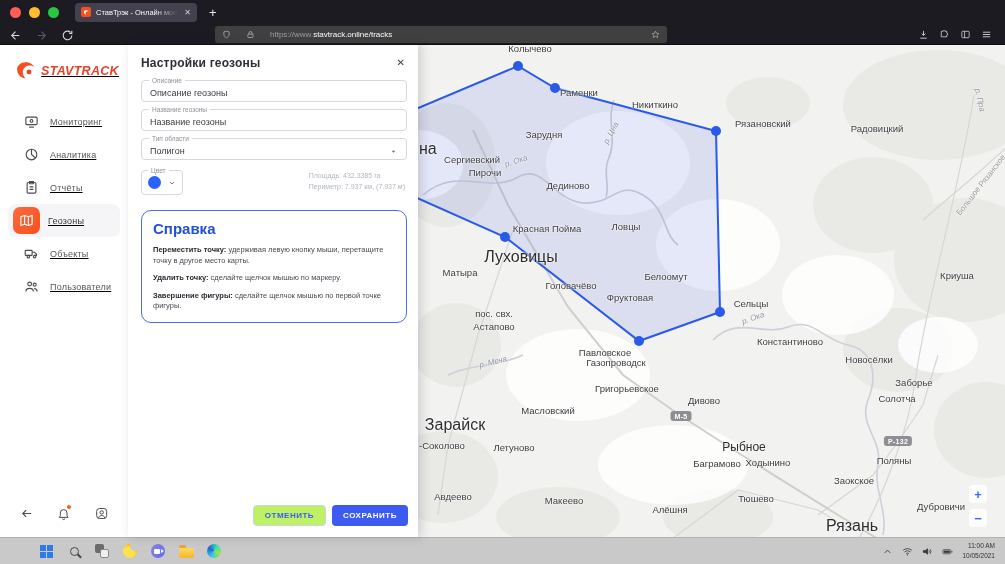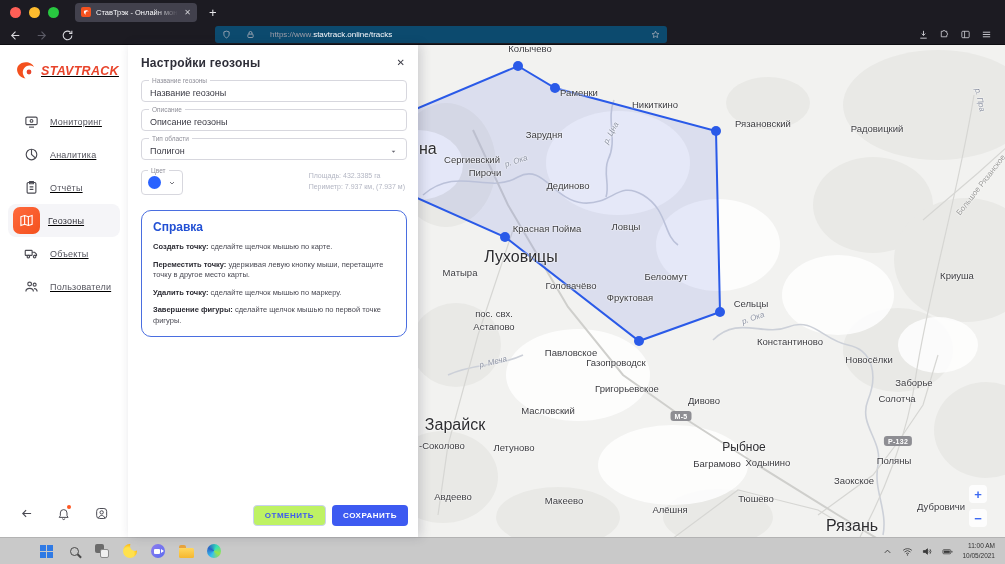--- a/index.html
+++ b/index.html
@@ -21,21 +21,21 @@
                -webkit-mask-image:linear-gradient(90deg,#000 72%,transparent);
                mask-image:linear-gradient(90deg,#000 72%,transparent); }
   .tab-close { font-size:8px; color:#cfcfd4; margin-left:auto; cursor:default; }
   .newtab { color:#e6e6ea; font-size:13px; margin-left:12px; font-weight:300; }
 
   .navbar { height:21px; background:#1c1b22; display:flex; align-items:center; padding:0 9px;
             flex:0 0 auto; border-bottom:1px solid #0d0d12; }
   .nav-ic { width:13px; height:13px; color:#d7d7dc; margin-right:13px; flex:0 0 auto; }
   .nav-ic.dim { color:#5b5b66; }
   .nav-ic svg { width:100%; height:100%; }
-  .urlbar { margin-left:128px; width:452px; height:17px; background:#0c4a6e; border-radius:3px;
+  .urlbar { margin-left:128px; width:452px; height:17px; background:#404040; border-radius:3px;
             display:flex; align-items:center; padding:0 7px; gap:15px; }
   .urlbar svg { width:9px; height:9px; color:#b6b6bf; flex:0 0 auto; }
   .url-text { font-size:8px; white-space:nowrap; }
   .url-dim { color:#9d9da8; } .url-host { color:#fbfbfe; }
   .star { margin-left:auto; }
   .chrome-right { margin-left:auto; display:flex; align-items:center; gap:10px; padding-right:4px; }
   .chrome-right svg { width:11px; height:11px; color:#d0d0d6; }
 
   
   .main { flex:1 1 auto; display:flex; min-height:0; position:relative; }
@@ -74,21 +74,21 @@
   .field .caret { margin-left:auto; width:9px; height:9px; color:#6a6a74; }
   .color-row { display:flex; align-items:flex-start; margin:10px 0 0; }
   .color-box { position:relative; border:1px solid #d7d7de; border-radius:4px; width:42px; height:25px;
                display:flex; align-items:center; justify-content:space-evenly; }
   .color-box .flabel { position:absolute; top:-4px; left:6px; background:#fff; padding:0 3px;
                        font-size:6.5px; color:#8f8f99; }
   .swatch { width:13px; height:13px; border-radius:50%; }
   .color-box svg { width:8px; height:8px; color:#55555e; }
   .metrics { margin-left:auto; font-size:7px; color:#b3b6c3; line-height:1.6; padding-right:2px; }
   .helpbox { border:1.5px solid #4a6ee0; border-radius:10px; margin-top:15px; padding:9px 11px 3px; }
-  .help-title { color:#2250d4; font-weight:bold; font-size:12px; margin-bottom:8px; }
+  .help-title { color:#2250d4; font-weight:bold; font-size:15px; margin-bottom:8px; }
   .help-item { font-size:7.5px; color:#4a4a54; line-height:1.4; margin-bottom:7px; }
   .help-item b { color:#2b2b33; }
   .panel-btns { position:absolute; bottom:11px; right:10px; display:flex; gap:6px; }
   .btn { height:21px; border-radius:4px; font-size:8px; font-weight:bold; letter-spacing:.5px;
          padding:0 11px; display:flex; align-items:center; font-family:inherit; border:none; }
   .btn.ghost { background:#bef264; border:1px solid #c9d2f0; color:#3d5af1; }
   .btn.primary { background:#3d5af1; color:#fff; }
 
   
   .map { flex:1 1 auto; position:relative; overflow:hidden; background:#f2f2f0; }
@@ -306,27 +306,27 @@
       </div>
     </aside>
 
     <section class="panel">
       <div class="panel-head">
         <span class="panel-title">Настройки геозоны</span>
         <span class="panel-close">✕</span>
       </div>
 
       <div class="field">
+        <span class="flabel">Описание</span>
+        <span class="fvalue">Описание геозоны</span>
+      </div>
+
+      <div class="field">
         <span class="flabel">Название геозоны</span>
         <span class="fvalue">Название геозоны</span>
-      </div>
-
-      <div class="field">
-        <span class="flabel">Описание</span>
-        <span class="fvalue">Описание геозоны</span>
       </div>
 
       <div class="field">
         <span class="flabel">Тип области</span>
         <span class="fvalue">Полигон</span>
         <svg class="caret" viewBox="0 0 24 24" fill="currentColor">
             <path d="M7 10l5 5 5-5z"></path>
           </svg>
       </div>
 
@@ -340,21 +340,20 @@
         </div>
         <div class="metrics">
           <div>Площадь: 432.3385 га</div>
           <div>Периметр: 7.937 км, (7.937 м)</div>
         </div>
       </div>
 
       <div class="helpbox">
         <div class="help-title">Справка</div>
         <div>
-            <p class="help-item"><b>Создать точку:</b> сделайте щелчок мышью по карте.</p>
             <p class="help-item"><b>Переместить точку:</b> удерживая левую кнопку мыши, перетащите точку в другое место карты.</p>
             <p class="help-item"><b>Удалить точку:</b> сделайте щелчок мышью по маркеру.</p>
             <p class="help-item"><b>Завершение фигуры:</b> сделайте щелчок мышью по первой точке фигуры.</p>
           </div>
       </div>
 
       <div class="panel-btns">
         <button class="btn ghost">ОТМЕНИТЬ</button>
         <button class="btn primary">СОХРАНИТЬ</button>
       </div>
@@ -430,21 +429,21 @@
           <span class="map-label" style="left: 42px; top: 227px; transform: translate(-50%, -50%);">Матыра</span>
           <span class="map-label" style="left: 248px; top: 231px; transform: translate(-50%, -50%);">Белоомут</span>
           <span class="map-label" style="left: 539px; top: 230px; transform: translate(-50%, -50%);">Криуша</span>
           <span class="map-label" style="left: 153px; top: 240px; transform: translate(-50%, -50%);">Головачёво</span>
           <span class="map-label" style="left: 212px; top: 252px; transform: translate(-50%, -50%); text-align: center;">Фруктовая</span>
           <span class="map-label" style="left: 333px; top: 258px; transform: translate(-50%, -50%);">Сельцы</span>
           <span class="map-label riv" style="left: 335px; top: 273px; transform: translate(-50%, -50%) rotate(-20deg);">р. Ока</span>
           <span class="map-label" style="left: 76px; top: 268px; transform: translate(-50%, -50%);">пос. свх.</span>
           <span class="map-label" style="left: 76px; top: 281px; transform: translate(-50%, -50%);">Астапово</span>
           <span class="map-label" style="left: 372px; top: 296px; transform: translate(-50%, -50%);">Константиново</span>
-          <span class="map-label" style="left: 133px; top: 307px; transform: translate(-50%, -50%); padding-left: 40px;">Павловское</span>
+          <span class="map-label" style="left: 167px; top: 307px; transform: translate(-50%, -50%); padding-left: 40px;">Павловское</span>
           <span class="map-label" style="left: 198px; top: 317px; transform: translate(-50%, -50%);">Газопроводск</span>
           <span class="map-label" style="left: 451px; top: 314px; transform: translate(-50%, -50%);">Новосёлки</span>
           <span class="map-label riv" style="left: 75px; top: 317px; transform: translate(-50%, -50%) rotate(-14deg);">р. Меча</span>
           <span class="map-label" style="left: 496px; top: 337px; transform: translate(-50%, -50%);">Заборье</span>
           <span class="map-label" style="left: 209px; top: 343px; transform: translate(-50%, -50%);">Григорьевское</span>
           <span class="map-label" style="left: 479px; top: 353px; transform: translate(-50%, -50%);">Солотча</span>
           <span class="map-label" style="left: 286px; top: 355px; transform: translate(-50%, -50%);">Дивово</span>
           <span class="map-label" style="left: 130px; top: 365px; transform: translate(-50%, -50%);">Масловский</span>
           <span class="map-label b" style="left: 37px; top: 380px; transform: translate(-50%, -50%);">Зарайск</span>
           <span class="map-label" style="left: 1px; top: 400px; transform: translateY(-50%);">-Соколово</span>

